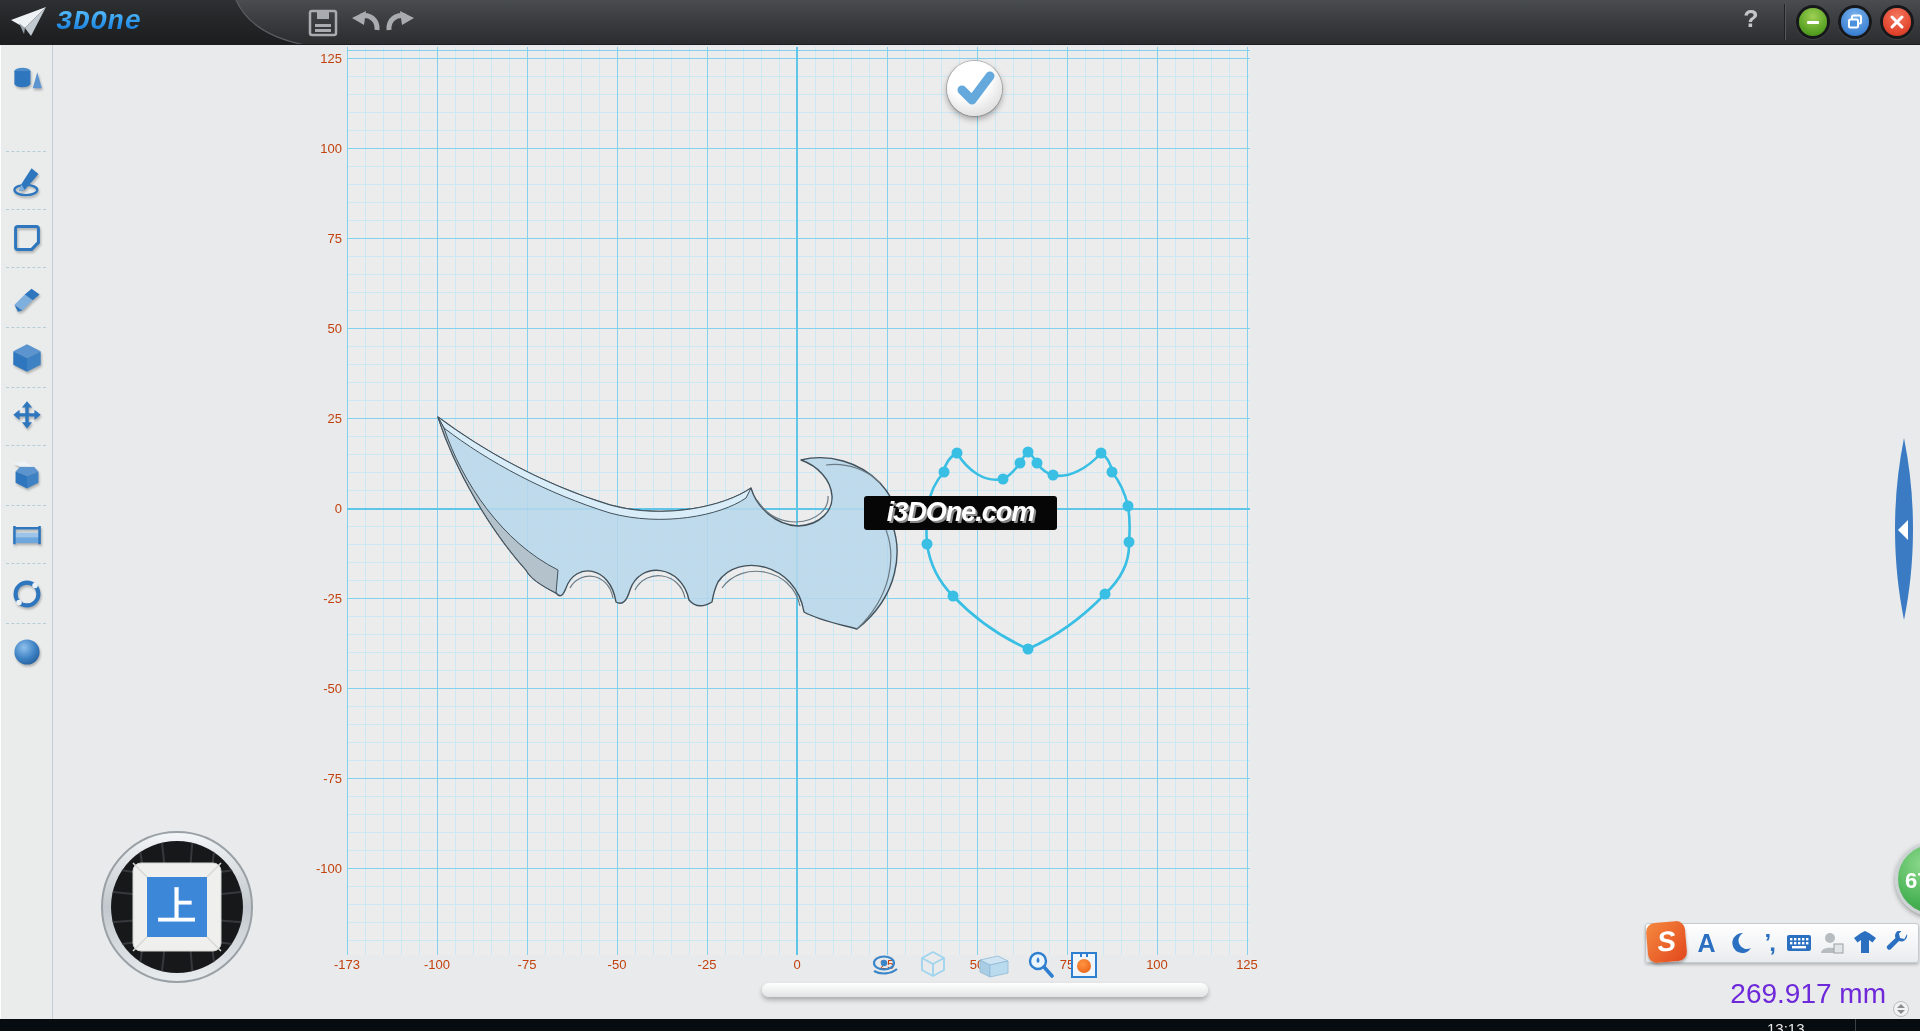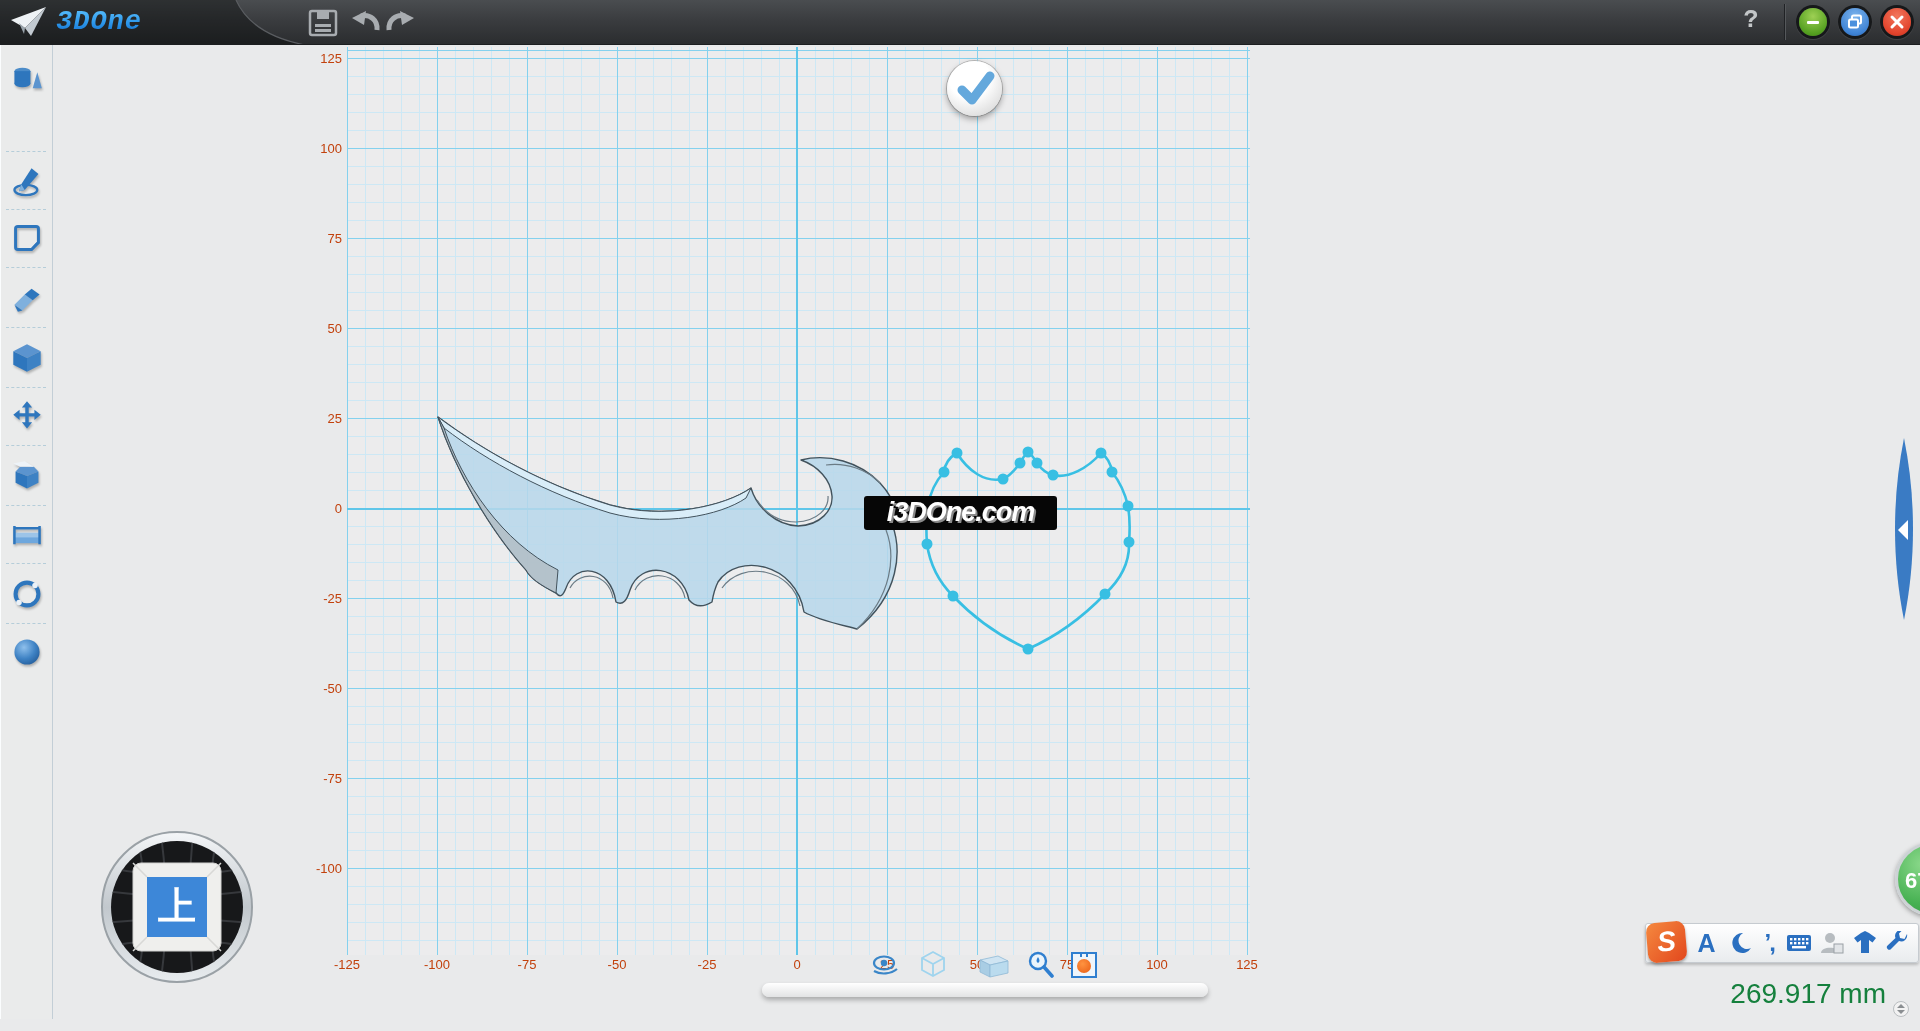--- a/index.html
+++ b/index.html
@@ -83,21 +83,21 @@
     box-shadow:0 2px 3px rgba(0,0,0,.2); display:flex; align-items:center; padding:0 5px; gap:4px; z-index:35; }
   .ime-item { width:30px; height:30px; display:flex; align-items:center; justify-content:center; cursor:pointer; }
   .sogou { width:40px; height:40px; margin:-3px 2px 0 -4px; border-radius:9px;
     background:linear-gradient(135deg,#f5893f,#e2471d); transform:rotate(-5deg);
     box-shadow:0 2px 3px rgba(0,0,0,.3); display:flex; align-items:center; justify-content:center;
     color:#fff; font-size:28px; font-weight:900; font-style:italic; cursor:pointer; }
   .ime-letter { color:#2a6fc0; font-size:25px; font-weight:bold; }
   .ime-punct { color:#2a6fc0; font-size:24px; font-weight:900; letter-spacing:-2px; }
 
   
-  .measure { position:absolute; left:1560px; top:978px; width:326px; text-align:right; color:#15803d;
+  .measure { position:absolute; left:1560px; top:978px; width:326px; text-align:right; color:#6d28d9;
     font-size:28px; z-index:35; }
   .spinner { position:absolute; left:1893px; top:1001px; width:16px; height:16px; border-radius:50%;
     background:#f2f2f2; border:1px solid #b9bdc0; z-index:35; cursor:pointer; }
   .spinner i { position:absolute; left:3px; width:0; height:0; border-left:4px solid transparent; border-right:4px solid transparent; }
   .spinner .up { top:2px; border-bottom:4px solid #8a8e91; }
   .spinner .dn { bottom:2px; border-top:4px solid #8a8e91; }
   .taskbar { position:absolute; left:0; top:1019px; width:1920px; height:12px; background:#070c11;
     overflow:hidden; z-index:60; }
   .clock { position:absolute; left:1767px; top:1px; color:#e8e8e8; font-size:15px; }
   .tk-div { position:absolute; left:1855px; top:0; width:1px; height:12px; background:#3a4046; }
@@ -233,21 +233,21 @@
   <span class="ylab" style="left:282px; top:141px;">100</span>
   <span class="ylab" style="left:282px; top:231px;">75</span>
   <span class="ylab" style="left:282px; top:321px;">50</span>
   <span class="ylab" style="left:282px; top:411px;">25</span>
   <span class="ylab" style="left:282px; top:501px;">0</span>
   <span class="ylab" style="left:282px; top:591px;">-25</span>
   <span class="ylab" style="left:282px; top:681px;">-50</span>
   <span class="ylab" style="left:282px; top:771px;">-75</span>
   <span class="ylab" style="left:282px; top:861px;">-100</span>
 
-  <span class="xlab" style="left:317px;">-125</span>
+  <span class="xlab" style="left:317px;">-173</span>
   <span class="xlab" style="left:407px;">-100</span>
   <span class="xlab" style="left:497px;">-75</span>
   <span class="xlab" style="left:587px;">-50</span>
   <span class="xlab" style="left:677px;">-25</span>
   <span class="xlab" style="left:767px;">0</span>
   <span class="xlab" style="left:857px;">25</span>
   <span class="xlab" style="left:947px;">50</span>
   <span class="xlab" style="left:1037px;">75</span>
   <span class="xlab" style="left:1127px;">100</span>
   <span class="xlab" style="left:1217px;">125</span>
@@ -420,14 +420,18 @@
       </svg>
     </div>
   </div>
 
   <div class="measure">269.917 mm</div>
   <div class="spinner">
     <i class="up"></i>
     <i class="dn"></i>
   </div>
 
+  <div class="taskbar">
+    <span class="clock">13:13</span>
+    <div class="tk-div"></div>
+  </div>
 
 </div>
 
 </body></html>

